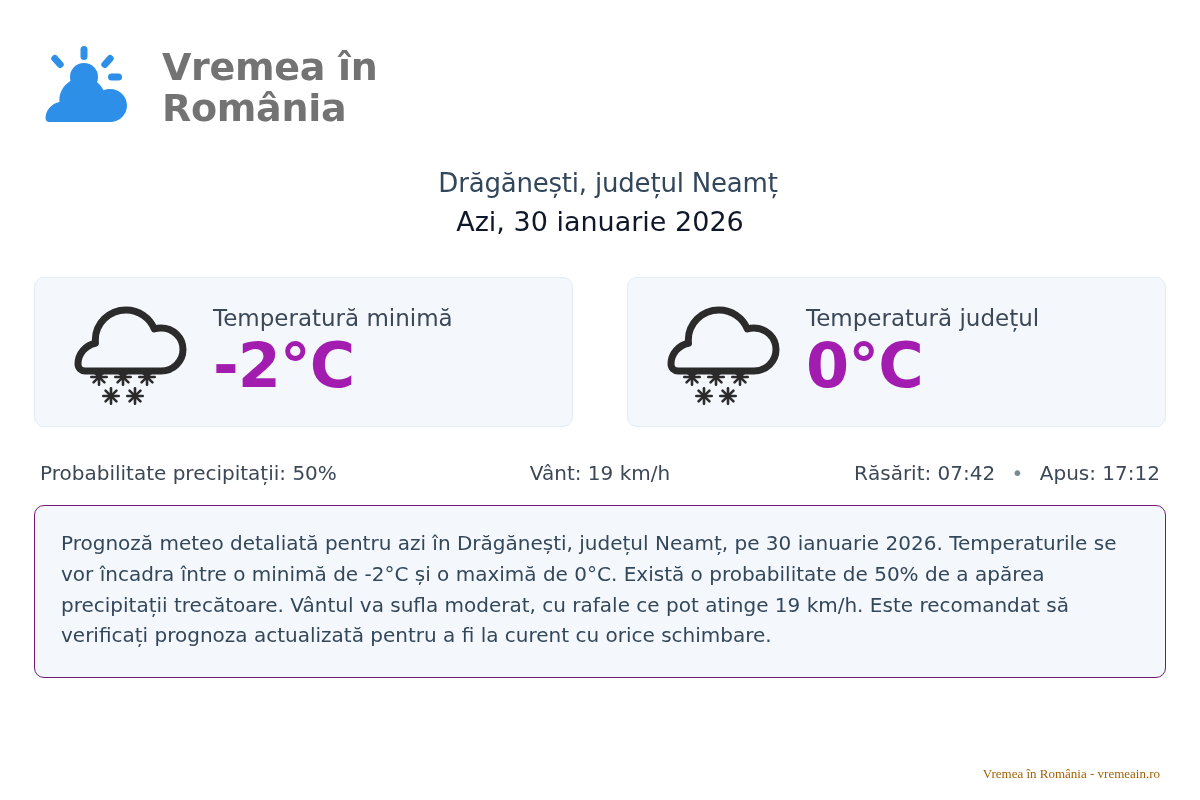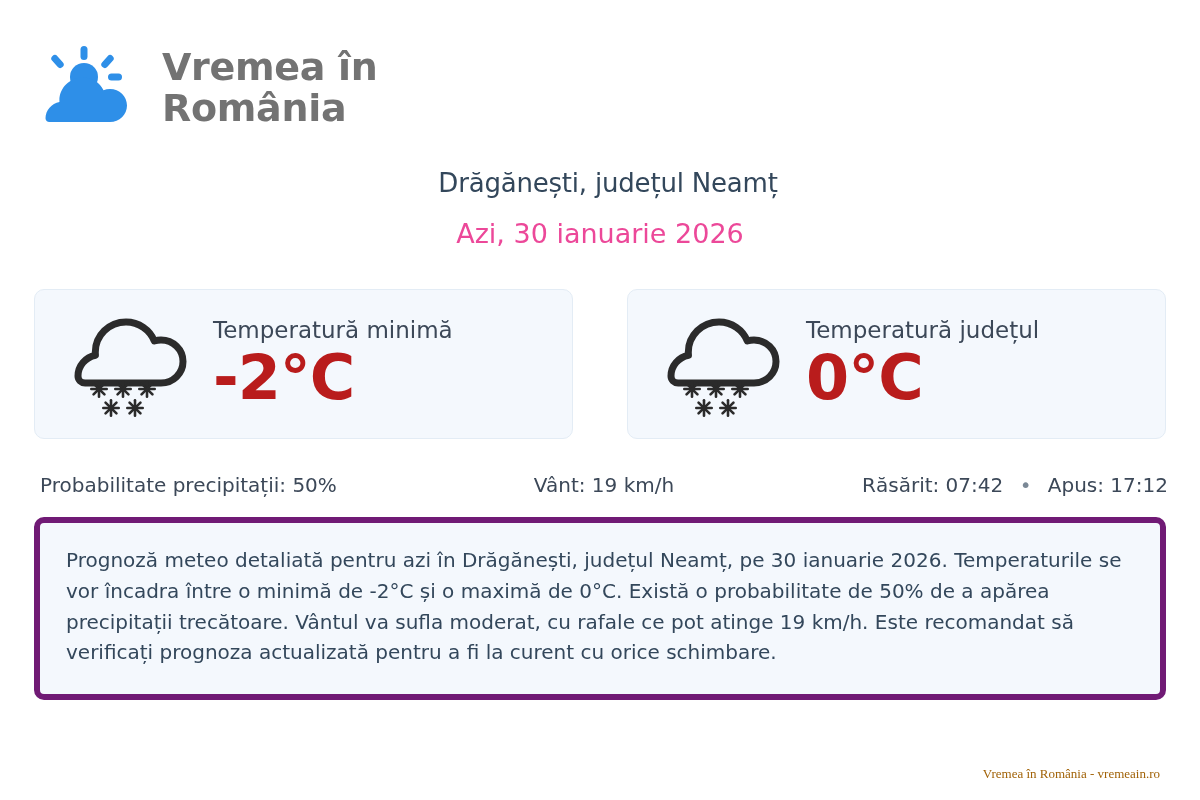--- a/index.html
+++ b/index.html
@@ -48,24 +48,24 @@
   .location-title {
     margin-top: 36px;
     text-align: center;
     font-size: 26px;
     font-weight: normal;
     color: #33475b;
     letter-spacing: -0.2px;
     padding-left: 16px;
   }
   .date-subtitle {
-    margin-top: 20px;
+    margin-top: 8px;
     text-align: center;
     font-size: 27px;
-    color: #ec4899;
+    color: #0f172a;
     font-weight: normal;
   }
 
   
   .cards {
     display: flex;
     gap: 54px;
     margin: 40px 34px 0 34px;
   }
   .card {
@@ -88,47 +88,47 @@
     margin-left: 12px;
   }
   .card-label {
     font-size: 23px;
     color: #3c4858;
     margin-bottom: 2px;
   }
   .card-value {
     font-size: 62px;
     font-weight: bold;
-    color: #b91c1c;
+    color: #a21caf;
     line-height: 1.05;
     letter-spacing: -1px;
   }
 
   
   .stats {
     display: flex;
     align-items: center;
-    margin: 34px 32px 0 40px;
+    margin: 34px 40px 0 40px;
     font-size: 20px;
     color: #3c4858;
   }
   .stat-left { flex: 1 1 0; text-align: left; }
   .stat-mid { flex: 1 1 0; text-align: center; }
   .stat-right { flex: 1 1 0; text-align: right; white-space: nowrap; }
   .dot-sep {
     display: inline-block;
     margin: 0 10px;
     color: #7a8896;
   }
 
   
   .desc {
     margin: 20px 34px 0 34px;
     background: #f4f8fd;
-    border: 6px solid #701a75;
+    border: 1px solid #701a75;
     border-radius: 10px;
     padding: 22px 26px 26px 26px;
     font-size: 20px;
     line-height: 1.54;
     color: #33475b;
   }
 
   
   .footer {
     position: absolute;

